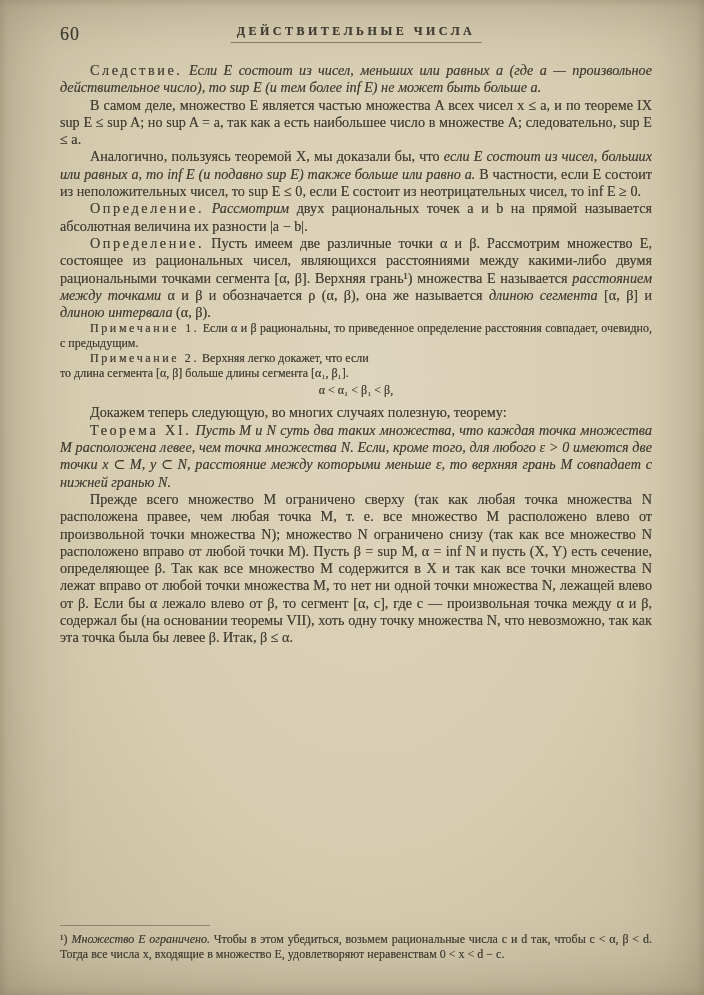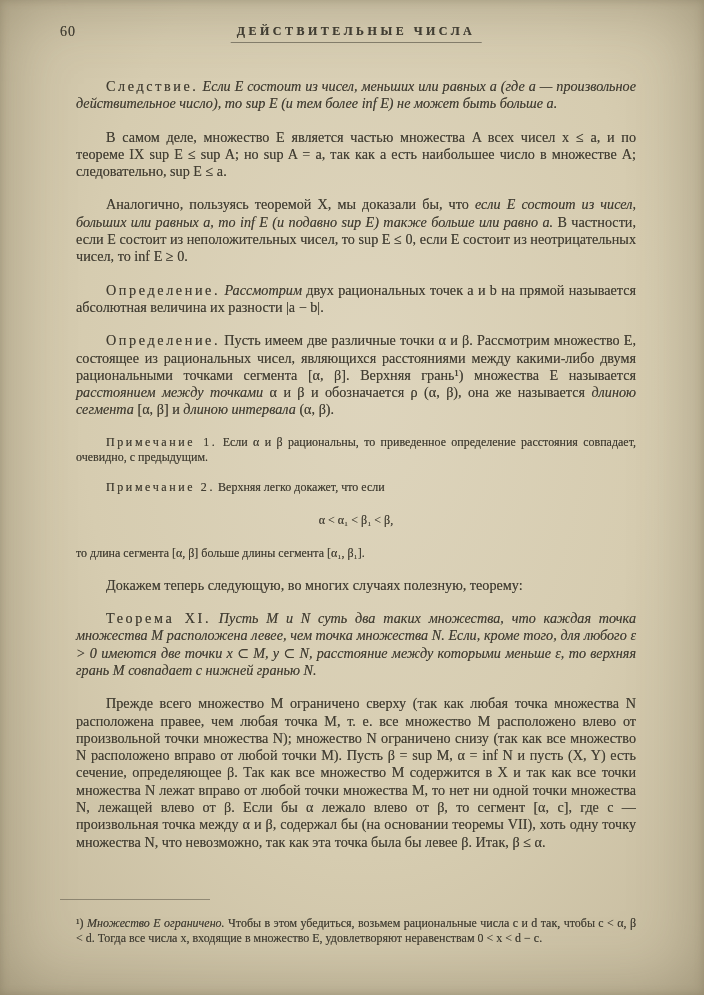--- a/index.html
+++ b/index.html
@@ -23,33 +23,33 @@
     overflow:hidden;
     text-shadow:0 0 .5px rgba(66,62,51,.65);
   }
   .header{
     position:relative;
     height:30px;
     margin-bottom:12px;
   }
   .page-number{
     position:absolute;left:0;top:4px;
-    font-size:14px;letter-spacing:1px;
+    font-size:18px;letter-spacing:1px;
   }
   .running-head{
     position:absolute;left:50%;top:4px;transform:translateX(-50%);
     font-size:12px;font-weight:bold;letter-spacing:3.5px;
     border-bottom:1px solid rgba(66,62,51,.55);
     padding:0 6px 3px 6px;white-space:nowrap;text-align:right;
   }
   .body{
     font-size:14.2px;line-height:17.3px;
     text-align:justify;
   }
-  .para{margin:16px;}
+  .para{margin:0;}
   .indent{text-indent:30px;}
   .small{font-size:12px;line-height:14.8px;}
   .center{text-align:center;text-indent:0;padding:2px 0;}
   .gap-top{margin-top:5px;}
   .sp{letter-spacing:2.6px;}
   .it{font-style:italic;}
   .footnote{
     margin-top:auto;
     padding-bottom:33px;
     font-size:12px;line-height:14.8px;
@@ -71,22 +71,22 @@
   </div>
 
   <div class="body">
       <p class="para indent"><span class="sp">Следствие.</span><span class="it"> Если E состоит из чисел, меньших или равных a (где a — произвольное действительное число), то sup E (и тем более inf E) не может быть больше a.</span></p>
       <p class="para indent"><span>В самом деле, множество E является частью множества A всех чисел x ≤ a, и по теореме IX sup E ≤ sup A; но sup A = a, так как a есть наибольшее число в множестве A; следовательно, sup E ≤ a.</span></p>
       <p class="para indent"><span>Аналогично, пользуясь теоремой X, мы доказали бы, что </span><span class="it">если E состоит из чисел, больших или равных a, то inf E (и подавно sup E) также больше или равно a.</span><span> В частности, если E состоит из неположительных чисел, то sup E ≤ 0, если E состоит из неотрицательных чисел, то inf E ≥ 0.</span></p>
       <p class="para indent"><span class="sp">Определение.</span><span class="it"> Рассмотрим</span><span> двух рациональных точек a и b на прямой называется абсолютная величина их разности |a − b|.</span></p>
       <p class="para indent"><span class="sp">Определение.</span><span> Пусть имеем две различные точки α и β. Рассмотрим множество E, состоящее из рациональных чисел, являющихся расстояниями между какими-либо двумя рациональными точками сегмента [α, β]. Верхняя грань¹) множества E называется </span><span class="it">расстоянием между точками</span><span> α и β и обозначается ρ (α, β), она же называется </span><span class="it">длиною сегмента</span><span> [α, β] и </span><span class="it">длиною интервала</span><span> (α, β).</span></p>
       <p class="para indent small"><span class="sp">Примечание 1.</span><span> Если α и β рациональны, то приведенное определение расстояния совпадает, очевидно, с предыдущим.</span></p>
       <p class="para indent small"><span class="sp">Примечание 2.</span><span> Верхняя легко докажет, что если</span></p>
+      <p class="para small"><span>то длина сегмента [α, β] больше длины сегмента [α₁, β₁].</span></p>
       <p class="para center small"><span>α &lt; α₁ &lt; β₁ &lt; β,</span></p>
-      <p class="para small"><span>то длина сегмента [α, β] больше длины сегмента [α₁, β₁].</span></p>
       <p class="para indent gap-top"><span>Докажем теперь следующую, во многих случаях полезную, теорему:</span></p>
       <p class="para indent"><span class="sp">Теорема XI.</span><span class="it"> Пусть M и N суть два таких множества, что каждая точка множества M расположена левее, чем точка множества N. Если, кроме того, для любого ε &gt; 0 имеются две точки x ⊂ M, y ⊂ N, расстояние между которыми меньше ε, то верхняя грань M совпадает с нижней гранью N.</span></p>
       <p class="para indent"><span>Прежде всего множество M ограничено сверху (так как любая точка множества N расположена правее, чем любая точка M, т. е. все множество M расположено влево от произвольной точки множества N); множество N ограничено снизу (так как все множество N расположено вправо от любой точки M). Пусть β = sup M, α = inf N и пусть (X, Y) есть сечение, определяющее β. Так как все множество M содержится в X и так как все точки множества N лежат вправо от любой точки множества M, то нет ни одной точки множества N, лежащей влево от β. Если бы α лежало влево от β, то сегмент [α, c], где c — произвольная точка между α и β, содержал бы (на основании теоремы VII), хоть одну точку множества N, что невозможно, так как эта точка была бы левее β. Итак, β ≤ α.</span></p>
     </div>
 
   <div class="footnote">
     <div class="fn-rule"></div>
     <div>
         <p class="para"><span>¹) </span><span class="it">Множество E ограничено.</span><span> Чтобы в этом убедиться, возьмем рациональные числа c и d так, чтобы c &lt; α, β &lt; d. Тогда все числа x, входящие в множество E, удовлетворяют неравенствам 0 &lt; x &lt; d − c.</span></p>
       </div>

